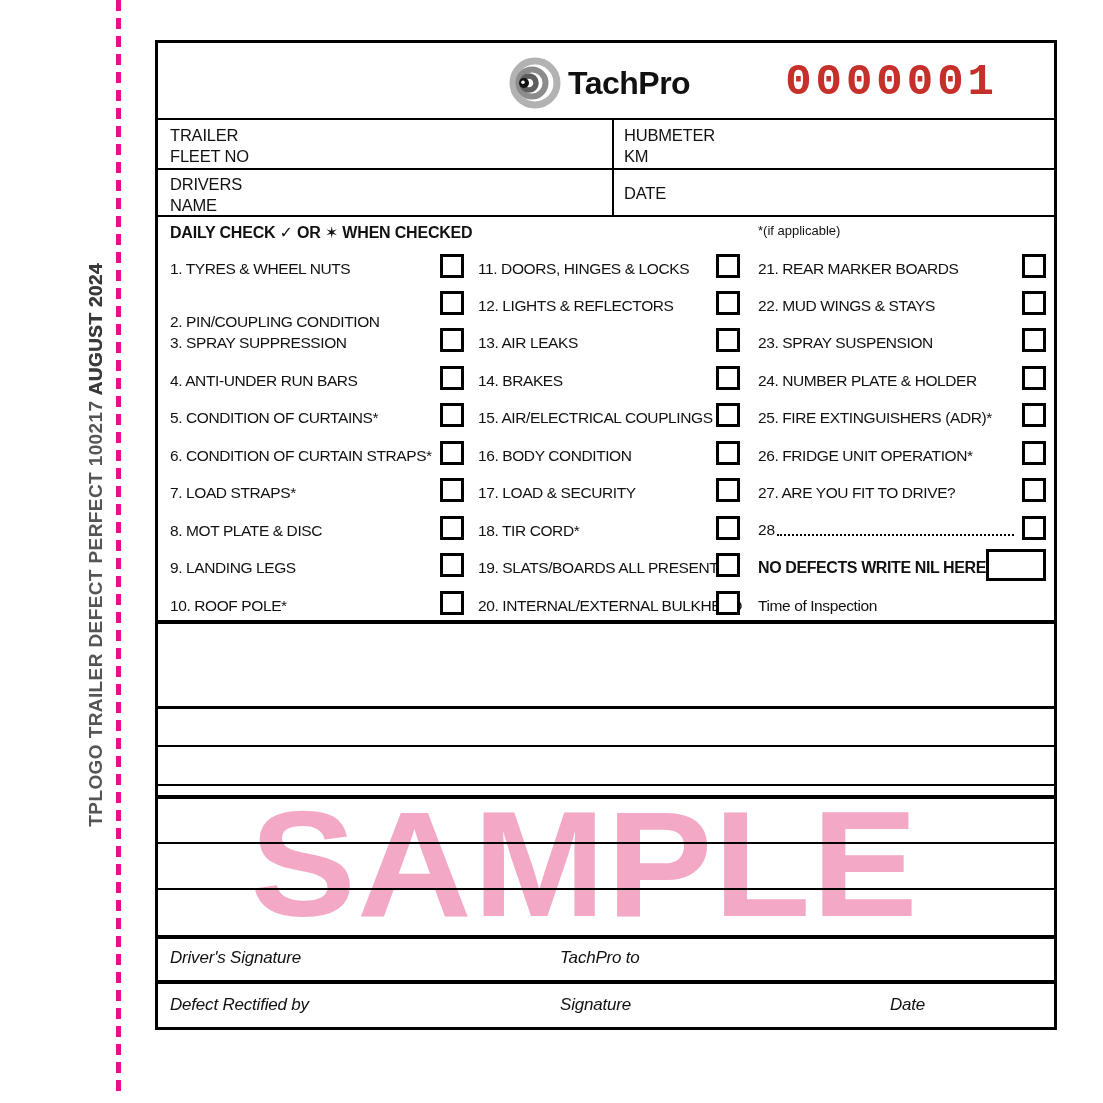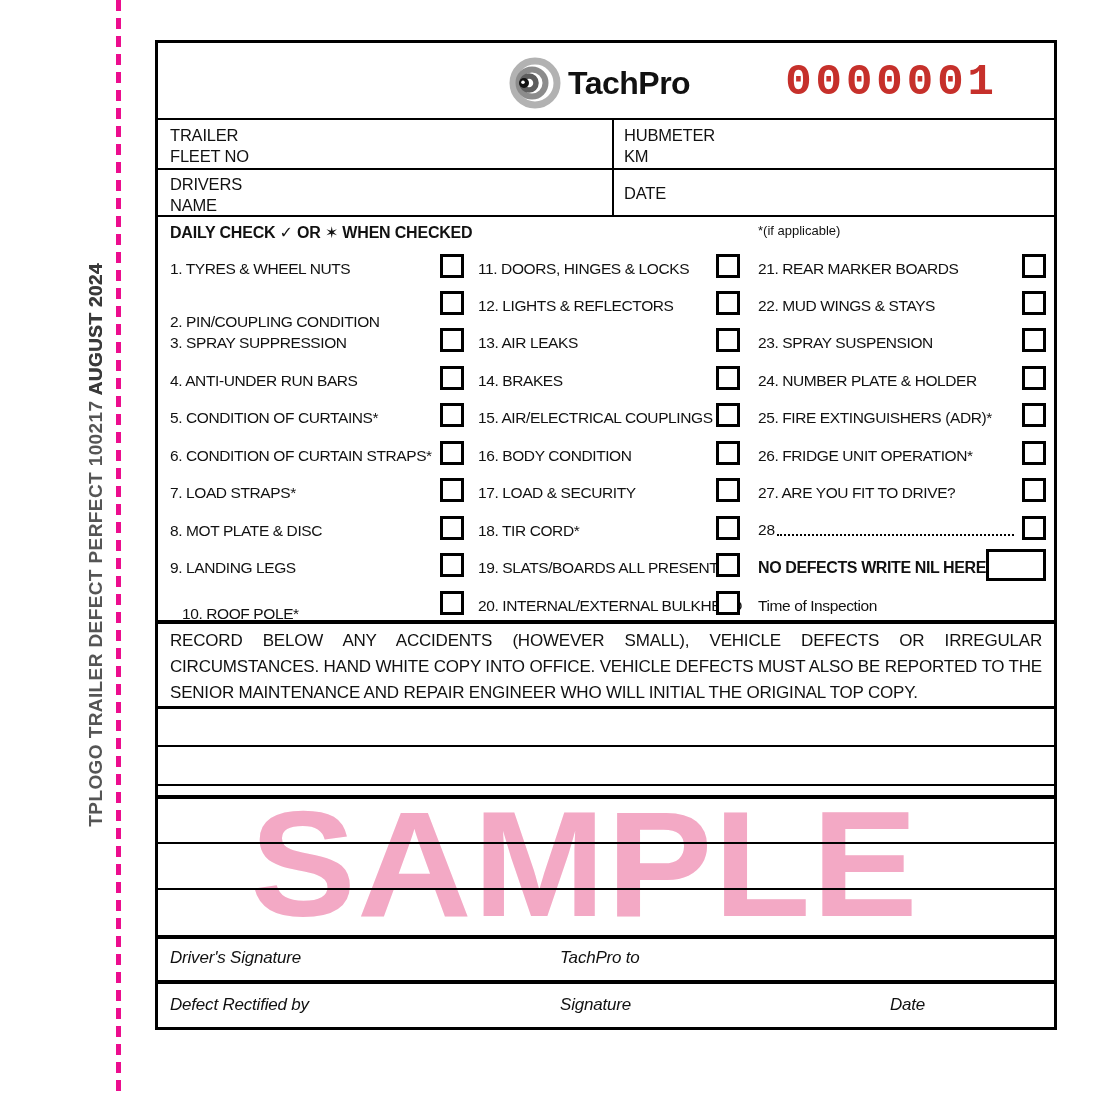--- a/index.html
+++ b/index.html
@@ -125,21 +125,21 @@
       <div class="ck-label" style="left: 12px; top: 194.3px;">5.  CONDITION OF CURTAINS*</div>
       <div class="ck-box" style="left: 282px; top: 188.3px;"></div>
       <div class="ck-label" style="left: 12px; top: 231.75px;">6.  CONDITION OF CURTAIN  STRAPS*</div>
       <div class="ck-box" style="left: 282px; top: 225.75px;"></div>
       <div class="ck-label" style="left: 12px; top: 269.2px;">7.  LOAD STRAPS*</div>
       <div class="ck-box" style="left: 282px; top: 263.2px;"></div>
       <div class="ck-label" style="left: 12px; top: 306.65px;">8.  MOT PLATE &amp; DISC</div>
       <div class="ck-box" style="left: 282px; top: 300.65px;"></div>
       <div class="ck-label" style="left: 12px; top: 344.1px;">9.  LANDING LEGS</div>
       <div class="ck-box" style="left: 282px; top: 338.1px;"></div>
-      <div class="ck-label" style="left: 24px; top: 381.55px; margin-top: 8px;">10. ROOF POLE*</div>
+      <div class="ck-label" style="left: 12px; top: 381.55px;">10. ROOF POLE*</div>
       <div class="ck-box" style="left: 282px; top: 375.55px;"></div>
       <div class="ck-label" style="left: 320px; top: 44.5px;">11. DOORS, HINGES &amp; LOCKS</div>
       <div class="ck-box" style="left: 558px; top: 38.5px;"></div>
       <div class="ck-label" style="left: 320px; top: 81.95px;">12. LIGHTS &amp; REFLECTORS</div>
       <div class="ck-box" style="left: 558px; top: 75.95px;"></div>
       <div class="ck-label" style="left: 320px; top: 119.4px;">13. AIR LEAKS</div>
       <div class="ck-box" style="left: 558px; top: 113.4px;"></div>
       <div class="ck-label" style="left: 320px; top: 156.85px;">14. BRAKES</div>
       <div class="ck-box" style="left: 558px; top: 150.85px;"></div>
       <div class="ck-label" style="left: 320px; top: 194.3px;">15. AIR/ELECTRICAL COUPLINGS</div>
@@ -171,21 +171,20 @@
       <div class="ck-lead" style="left: 600px; top: 305.65px; width: 258px;">
         <span>28</span>
         <span class="leader"></span>
       </div>
       <div class="ck-box" style="left: 864px; top: 300.65px;"></div>
       <div class="ck-label b" style="left: 600px; top: 344.1px;">NO DEFECTS WRITE NIL HERE</div>
       <div class="ck-box wide" style="left: 828px; top: 334.1px;"></div>
       <div class="ck-label n" style="left: 600px; top: 381.55px; text-align: center;">Time of Inspection</div>
     </div>
 
-  <div class="abs record">RECORD BELOW ANY ACCIDENTS (HOWEVER SMALL), VEHICLE DEFECTS OR IRREGULAR CIRCUMSTANCES. HAND WHITE COPY INTO OFFICE.  VEHICLE DEFECTS MUST ALSO BE REPORTED TO THE SENIOR MAINTENANCE AND REPAIR ENGINEER WHO WILL INITIAL THE ORIGINAL TOP COPY.</div>
 
   <div class="abs watermark">SAMPLE</div>
 
   <div class="abs sig" style="left:12px;top:905px">Driver's Signature</div>
   <div class="abs sig" style="left:402px;top:905px">TachPro to</div>
   <div class="abs sig" style="left:12px;top:952px">Defect Rectified by</div>
   <div class="abs sig" style="left:402px;top:952px">Signature</div>
   <div class="abs sig" style="left:732px;top:952px">Date</div>
 </div>
 

